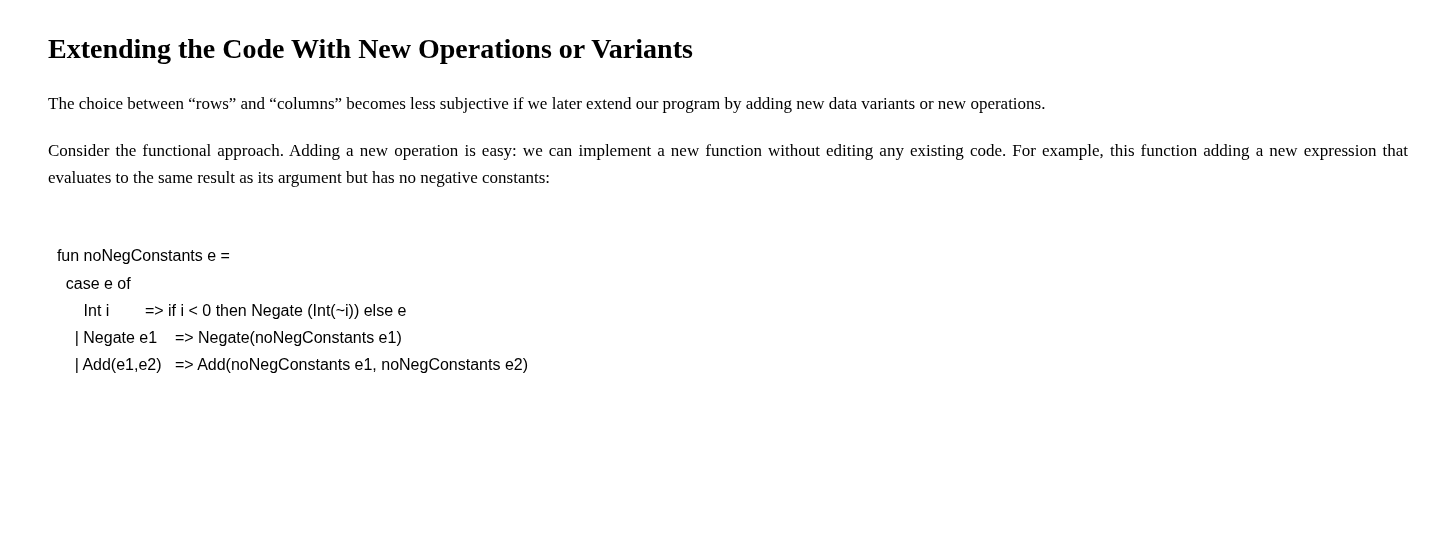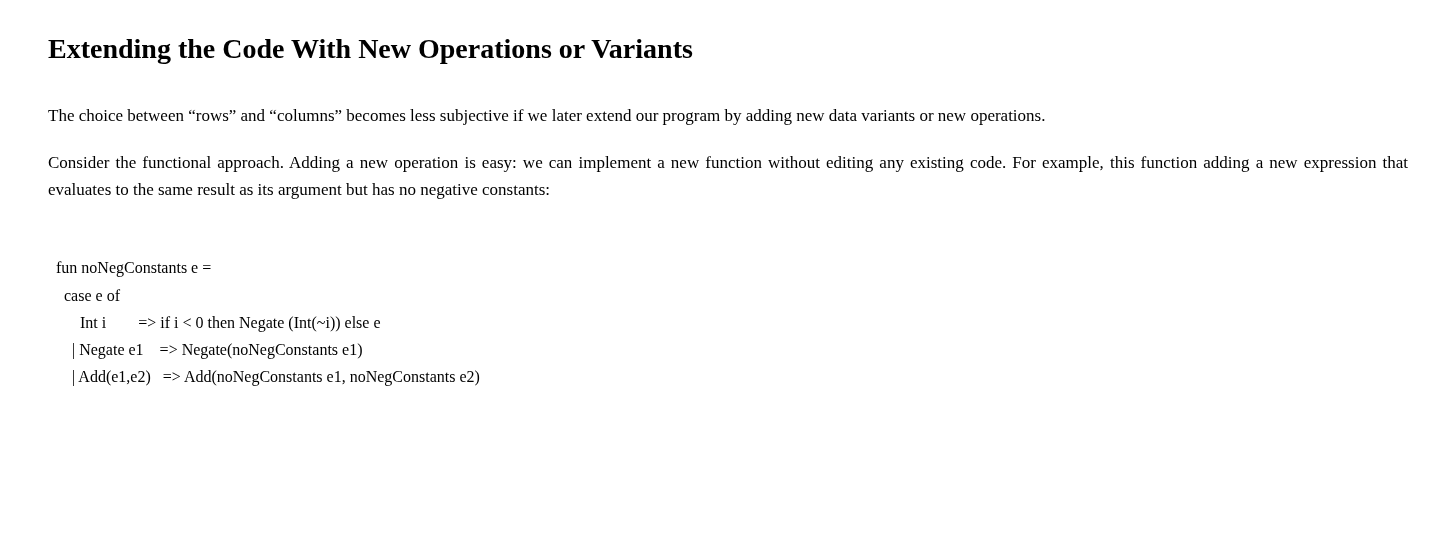--- a/index.html
+++ b/index.html
@@ -15,33 +15,33 @@
       color: #000000;
       padding: 32px 48px;
       width: 1456px;
       min-height: 550px;
     }
 
     h1 {
       font-size: 28px;
       font-weight: bold;
       font-family: "Times New Roman", Times, serif;
-      margin-bottom: 36px;
+      margin-bottom: 24px;
       line-height: 1.2;
     }
 
     .paragraph {
       margin-bottom: 18px;
       line-height: 1.6;
       text-align: justify;
       margin-top: 20px;
     }
 
     .code-block {
-      font-family: Liberation Serif, serif;
+      font-family: Liberation Sans, sans-serif;
       font-size: 16px;
       margin-top: 24px;
       line-height: 1.7;
       white-space: pre;
     }
   </style>
 </head>
 <body>
 
 <h1>Extending the Code With New Operations or Variants</h1>

